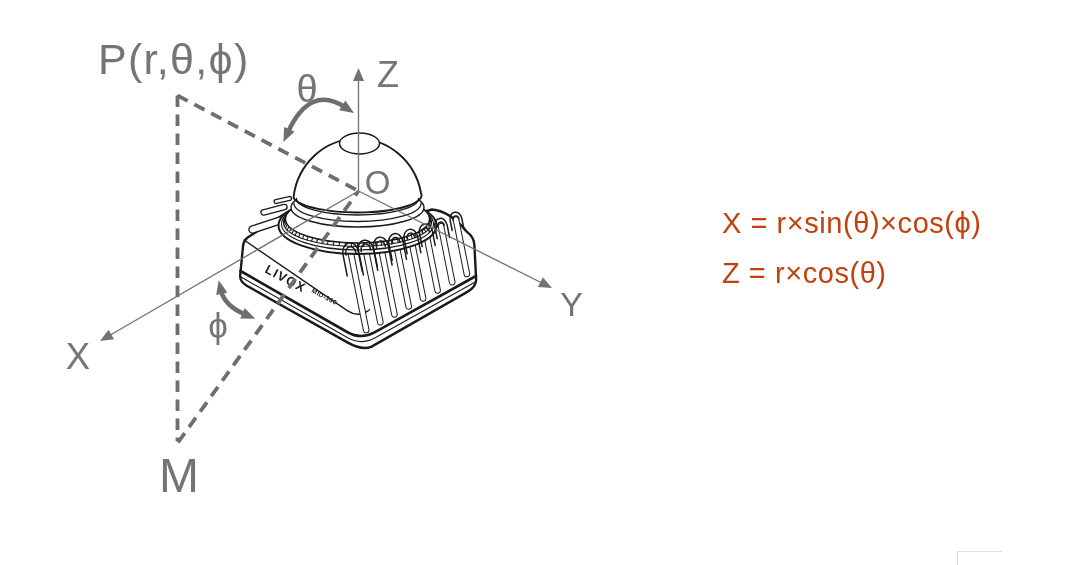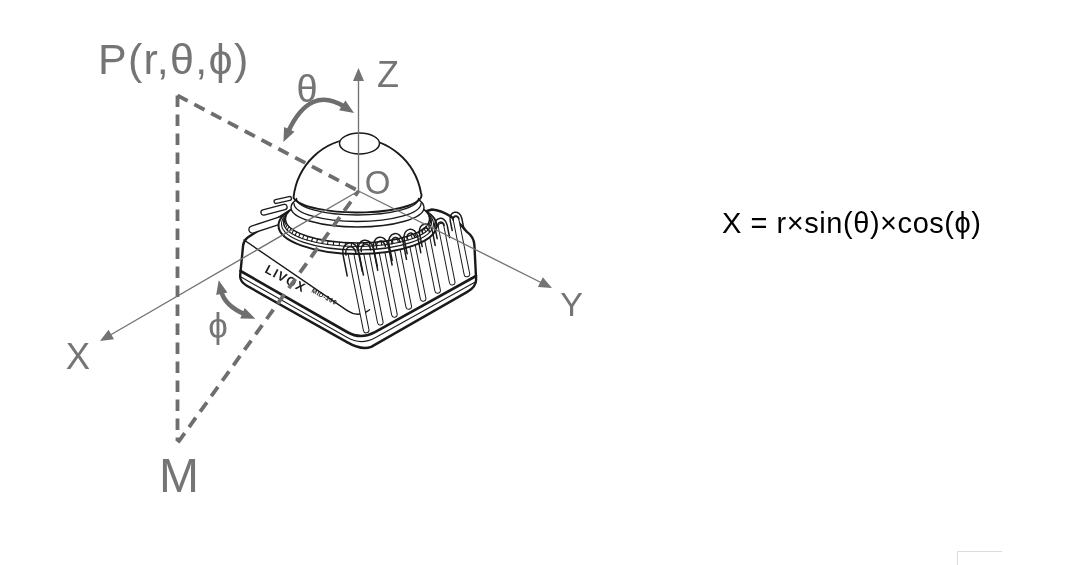--- a/index.html
+++ b/index.html
@@ -1,19 +1,19 @@
 <!DOCTYPE html>
 <html><head>
 <meta charset="utf-8">
 <style>
   html,body{margin:0;padding:0;background:#fff;}
   .stage{position:relative;width:1080px;height:565px;background:#fff;overflow:hidden;
          font-family:"Liberation Sans",sans-serif;}
   .stage svg{position:absolute;left:0;top:0;}
-  .equations{position:absolute;left:722px;top:197.5px;color:#000000;
+  .equations{position:absolute;left:722px;top:197.5px;color:#c2410c;
              font-size:29px;line-height:50.5px;letter-spacing:0.55px;}
   .corner-box{position:absolute;left:957px;top:551px;width:44px;height:14px;
               border-top:1.6px solid #dcdcdc;border-left:1.6px solid #dcdcdc;}
 </style>
 </head>
 <body>
 
 <div class="stage">
   <svg width="1080" height="565" viewBox="0 0 1080 565">
 <g fill="none" stroke="#1a1a1a" stroke-linejoin="round" stroke-linecap="round">
@@ -99,15 +99,16 @@
 <text x="388" y="86.5" font-size="36" text-anchor="middle">Z</text>
 <text x="377.5" y="193.5" font-size="33" text-anchor="middle">O</text>
 <text x="78" y="369" font-size="36.5" text-anchor="middle">X</text>
 <text x="571.5" y="316" font-size="34" text-anchor="middle">Y</text>
 <text x="218" y="338" font-size="35" text-anchor="middle">ϕ</text>
 <text x="179" y="492" font-size="48" text-anchor="middle">M</text>
 </g>
   </svg>
   <div class="equations">
     <div>X = r×sin(θ)×cos(ϕ)</div>
+    <div>Z = r×cos(θ)</div>
   </div>
   <div class="corner-box"></div>
 </div>
 
 </body></html>

